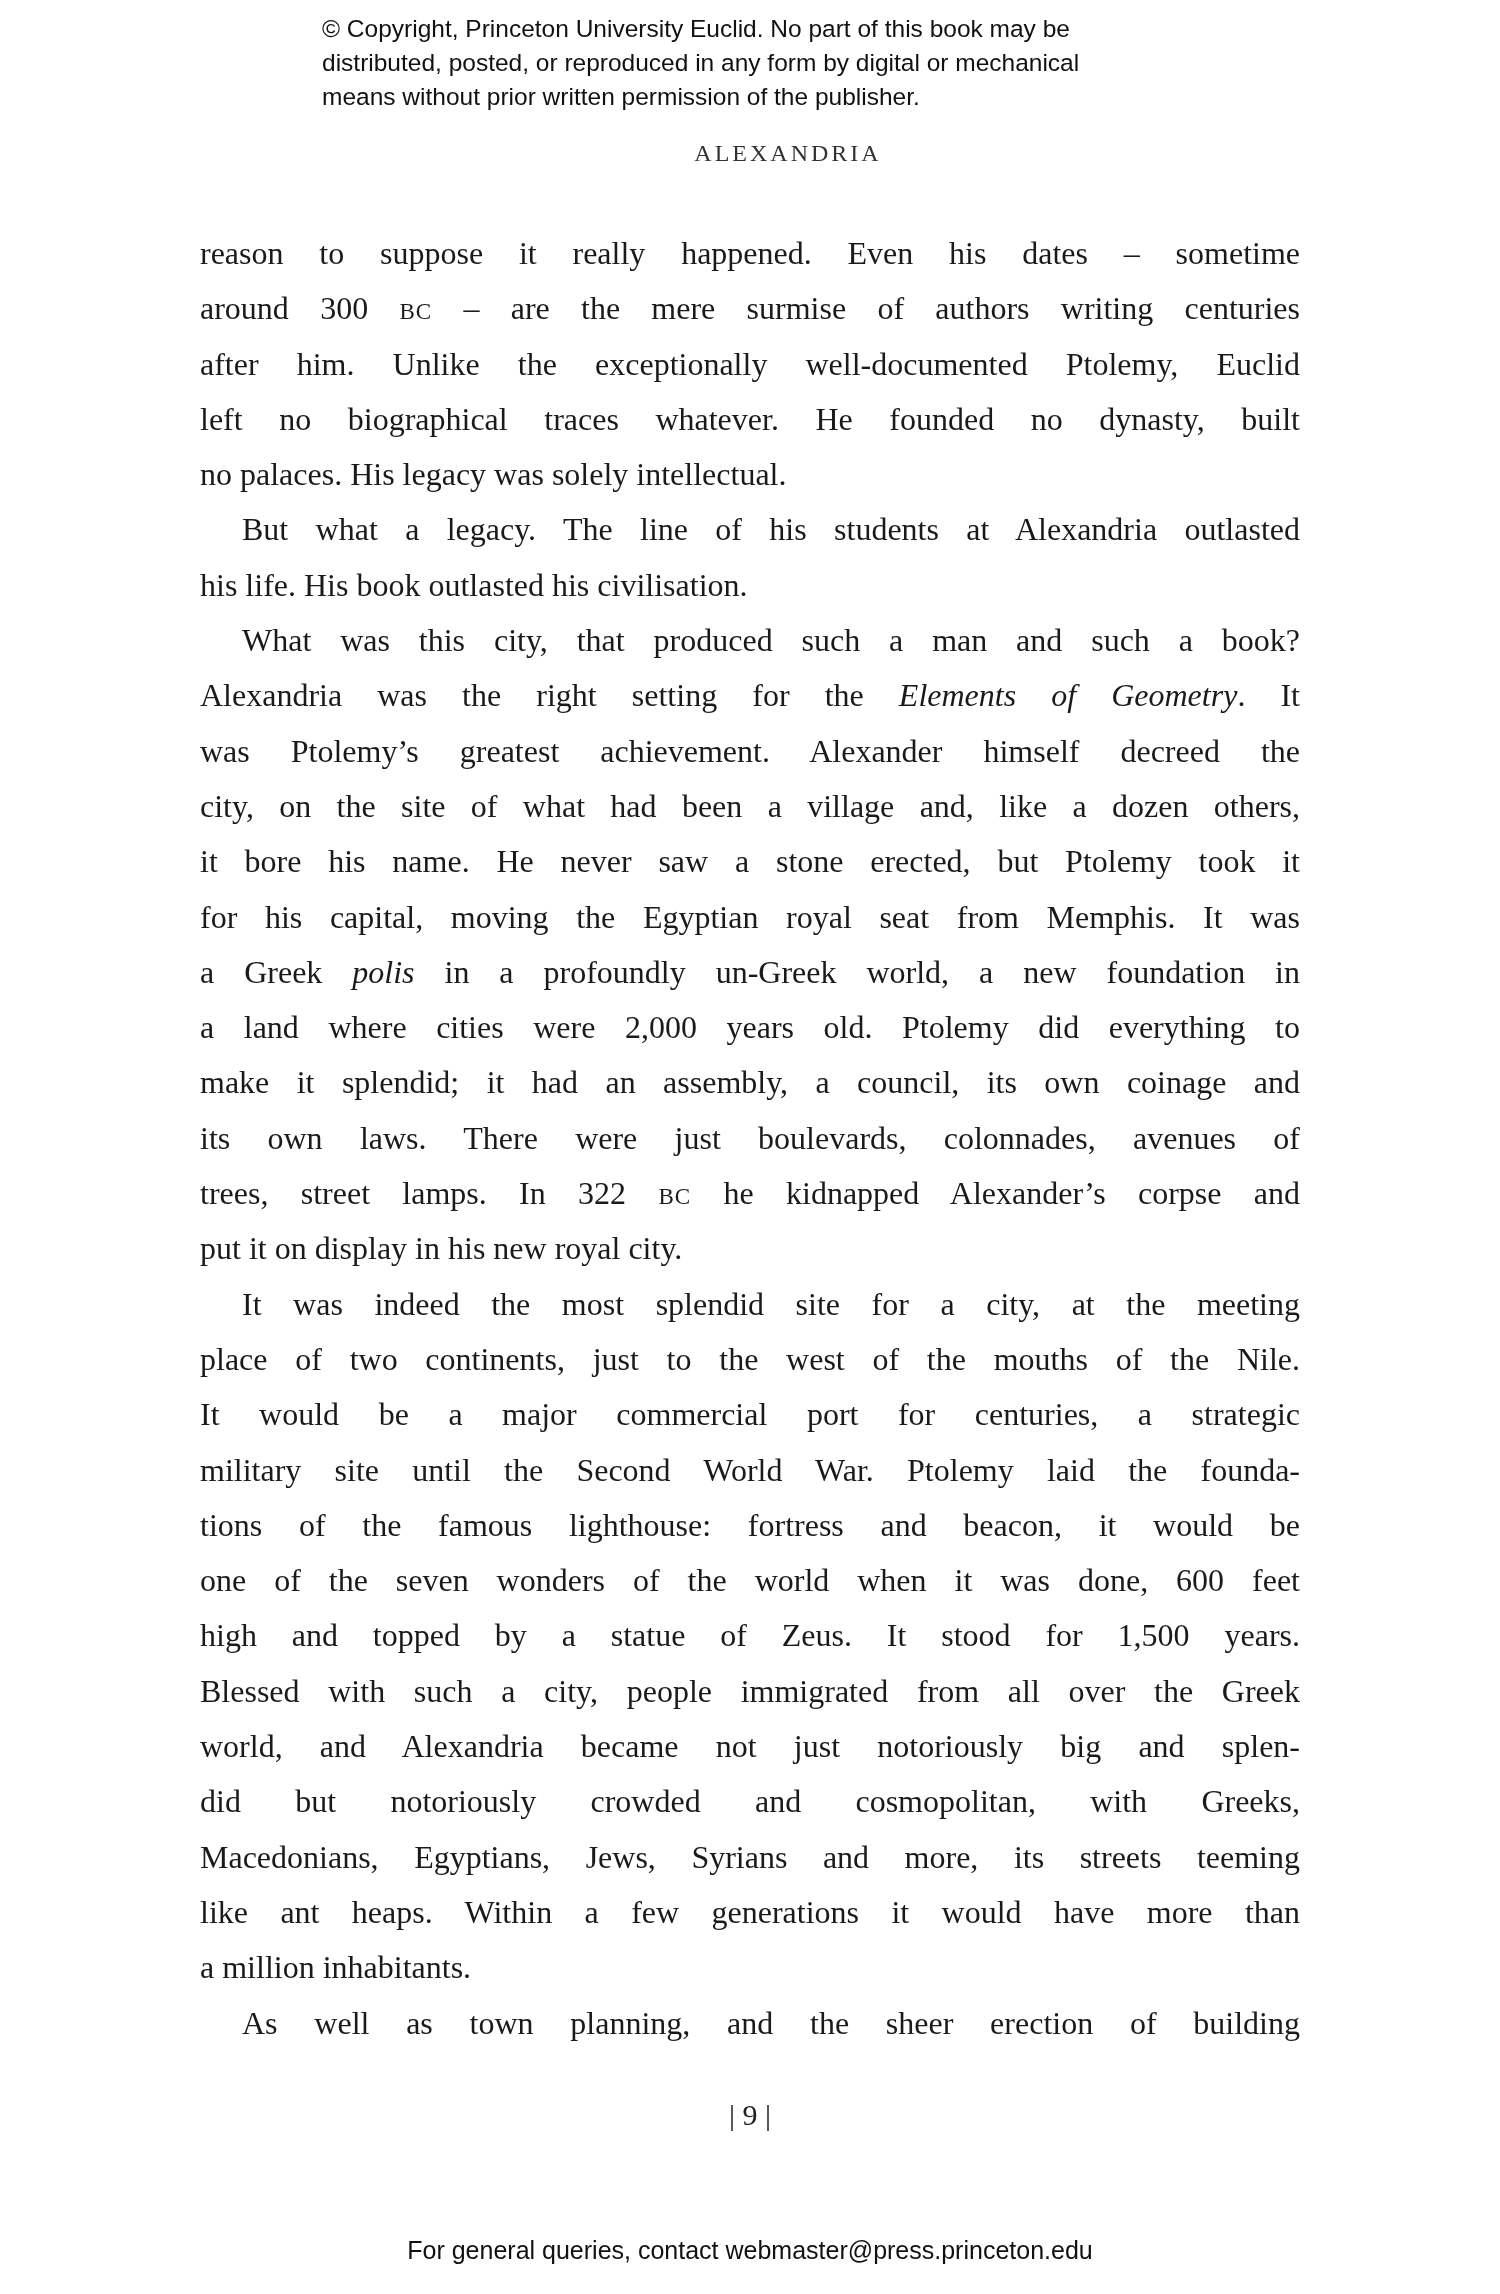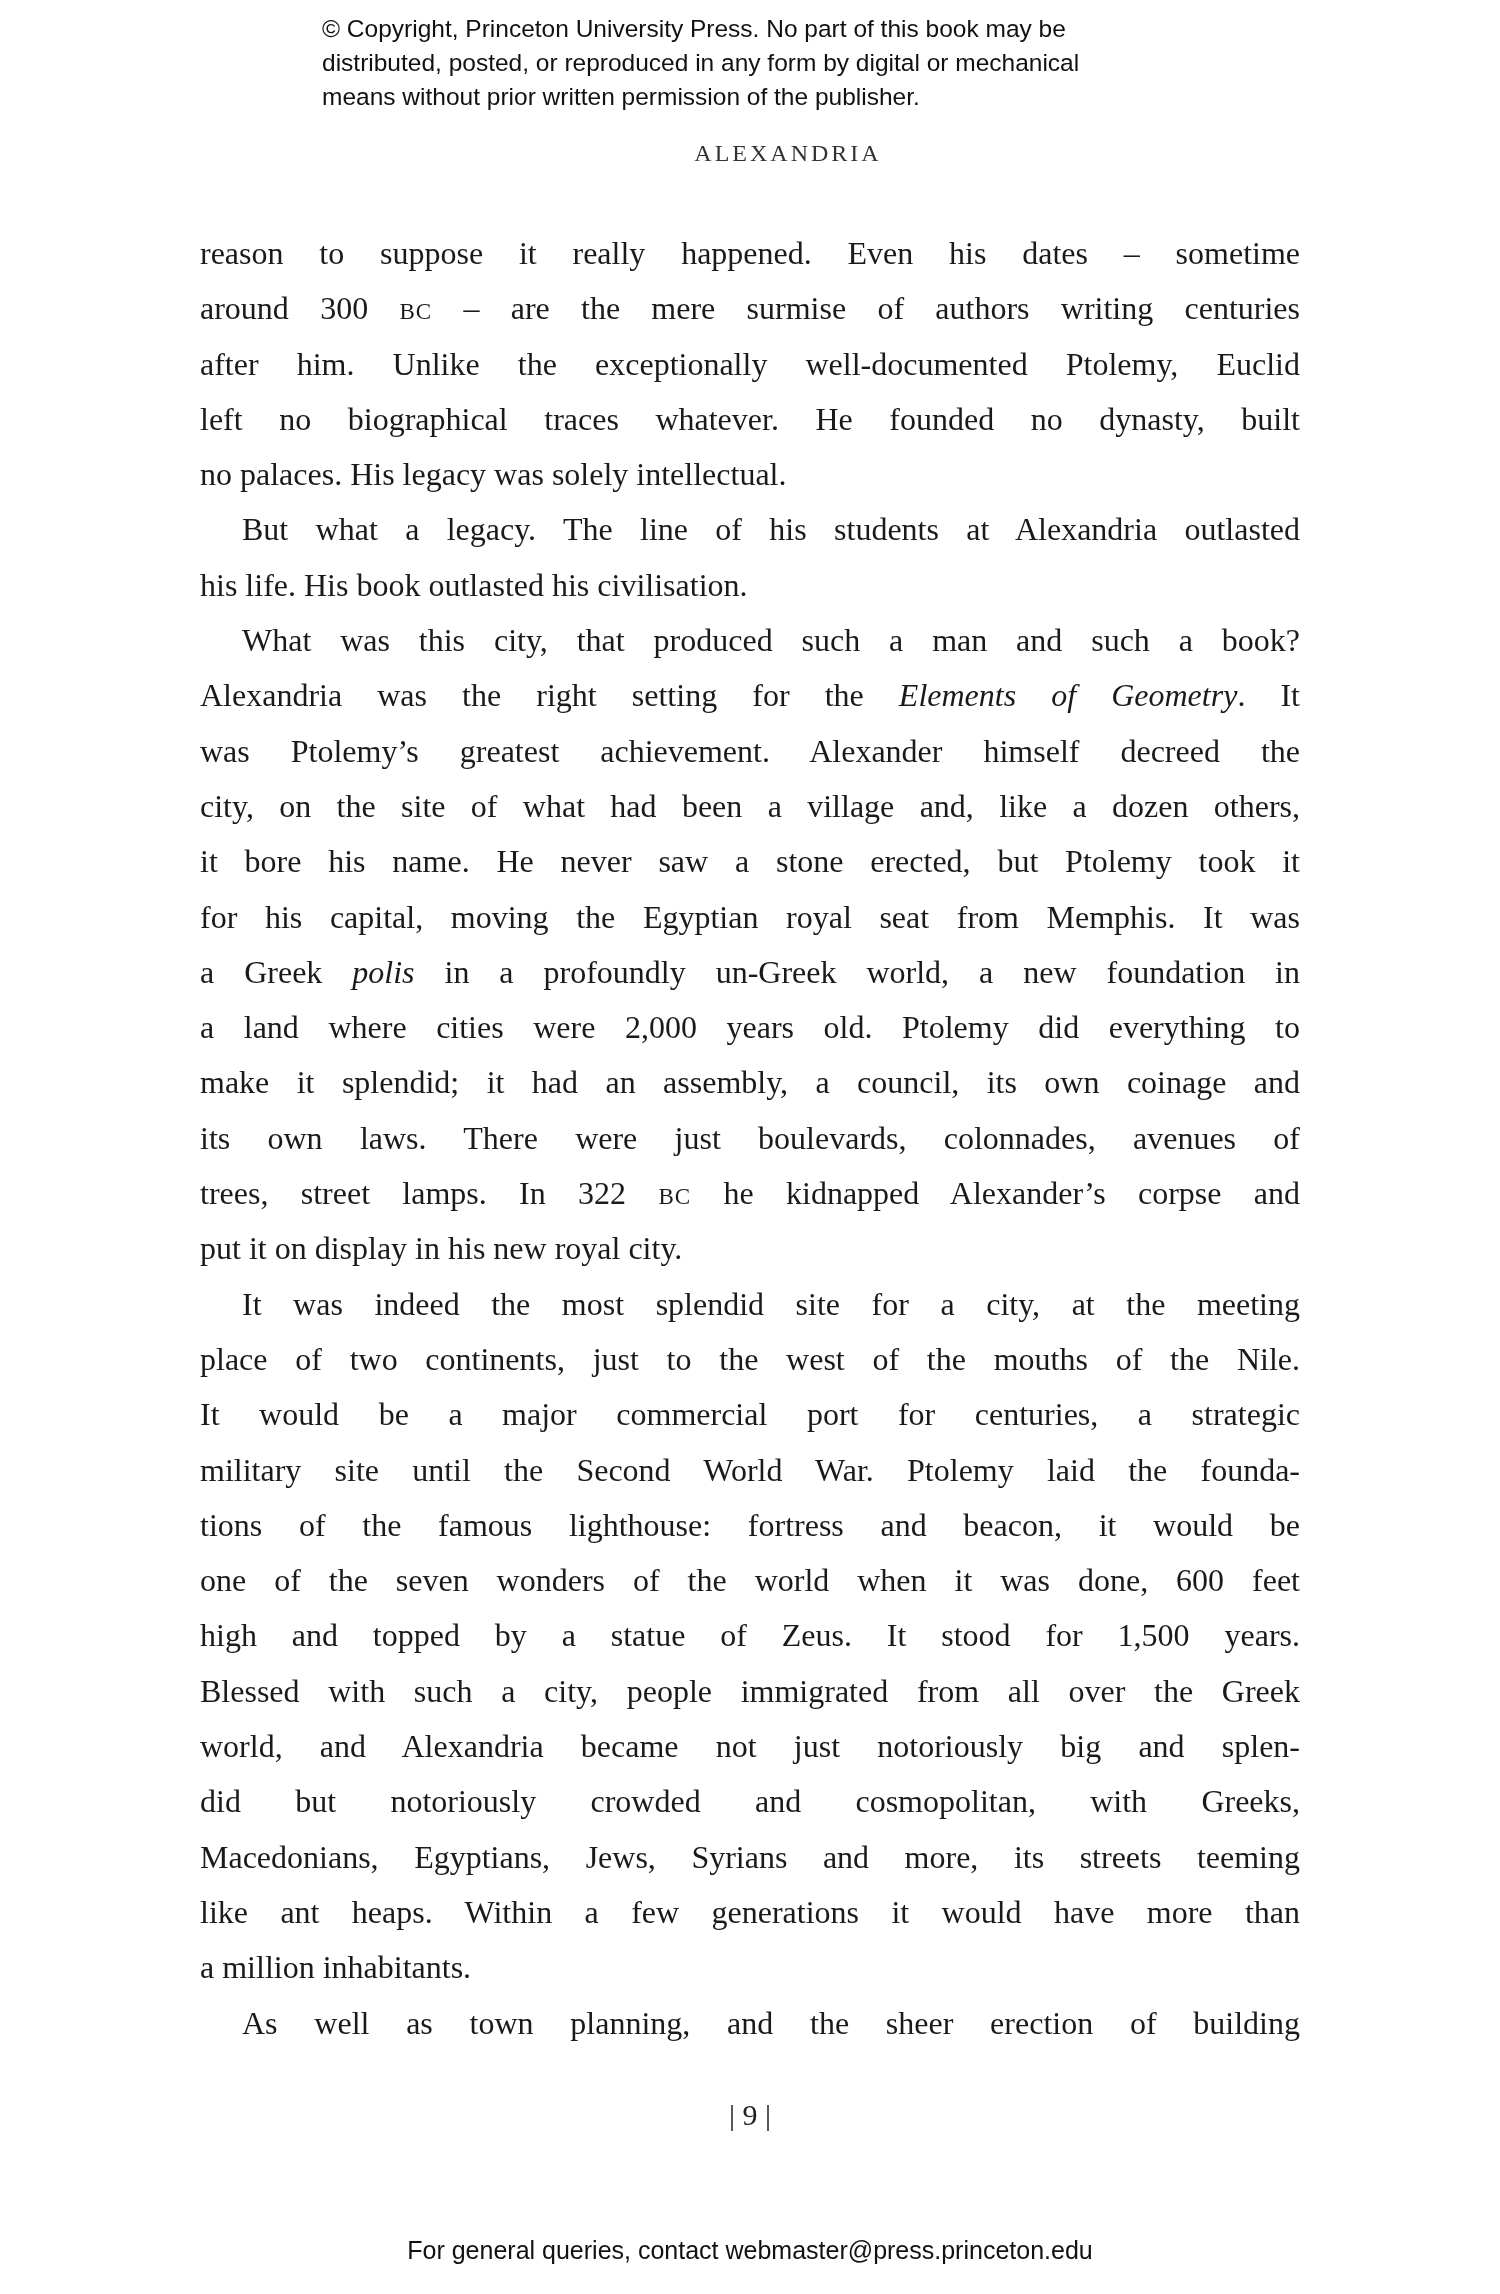--- a/index.html
+++ b/index.html
@@ -26,21 +26,21 @@
   }
   .footer {
     position:absolute; left:0; width:1500px; top:2236px; text-align:center;
     font-family:"Liberation Sans", sans-serif; font-size:25px; color:#111;
   }
 </style>
 </head>
 <body>
 
 <div class="copyright">
-  <div>© Copyright, Princeton University Press. No part of this book may be</div>
+  <div>© Copyright, Princeton University Euclid. No part of this book may be</div>
   <div>distributed, posted, or reproduced in any form by digital or mechanical</div>
   <div>means without prior written permission of the publisher.</div>
 </div>
 
 <div class="running-head">ALEXANDRIA</div>
 
 <div class="body-text" id="body-text">
     <span class="line">reason to suppose it really happened. Even his dates – sometime</span>
     <span class="line">around 300 <span style="font-size:0.72em;letter-spacing:1px">BC</span> – are the mere surmise of authors writing centuries</span>
     <span class="line">after him. Unlike the exceptionally well-documented Ptolemy, Euclid</span>

